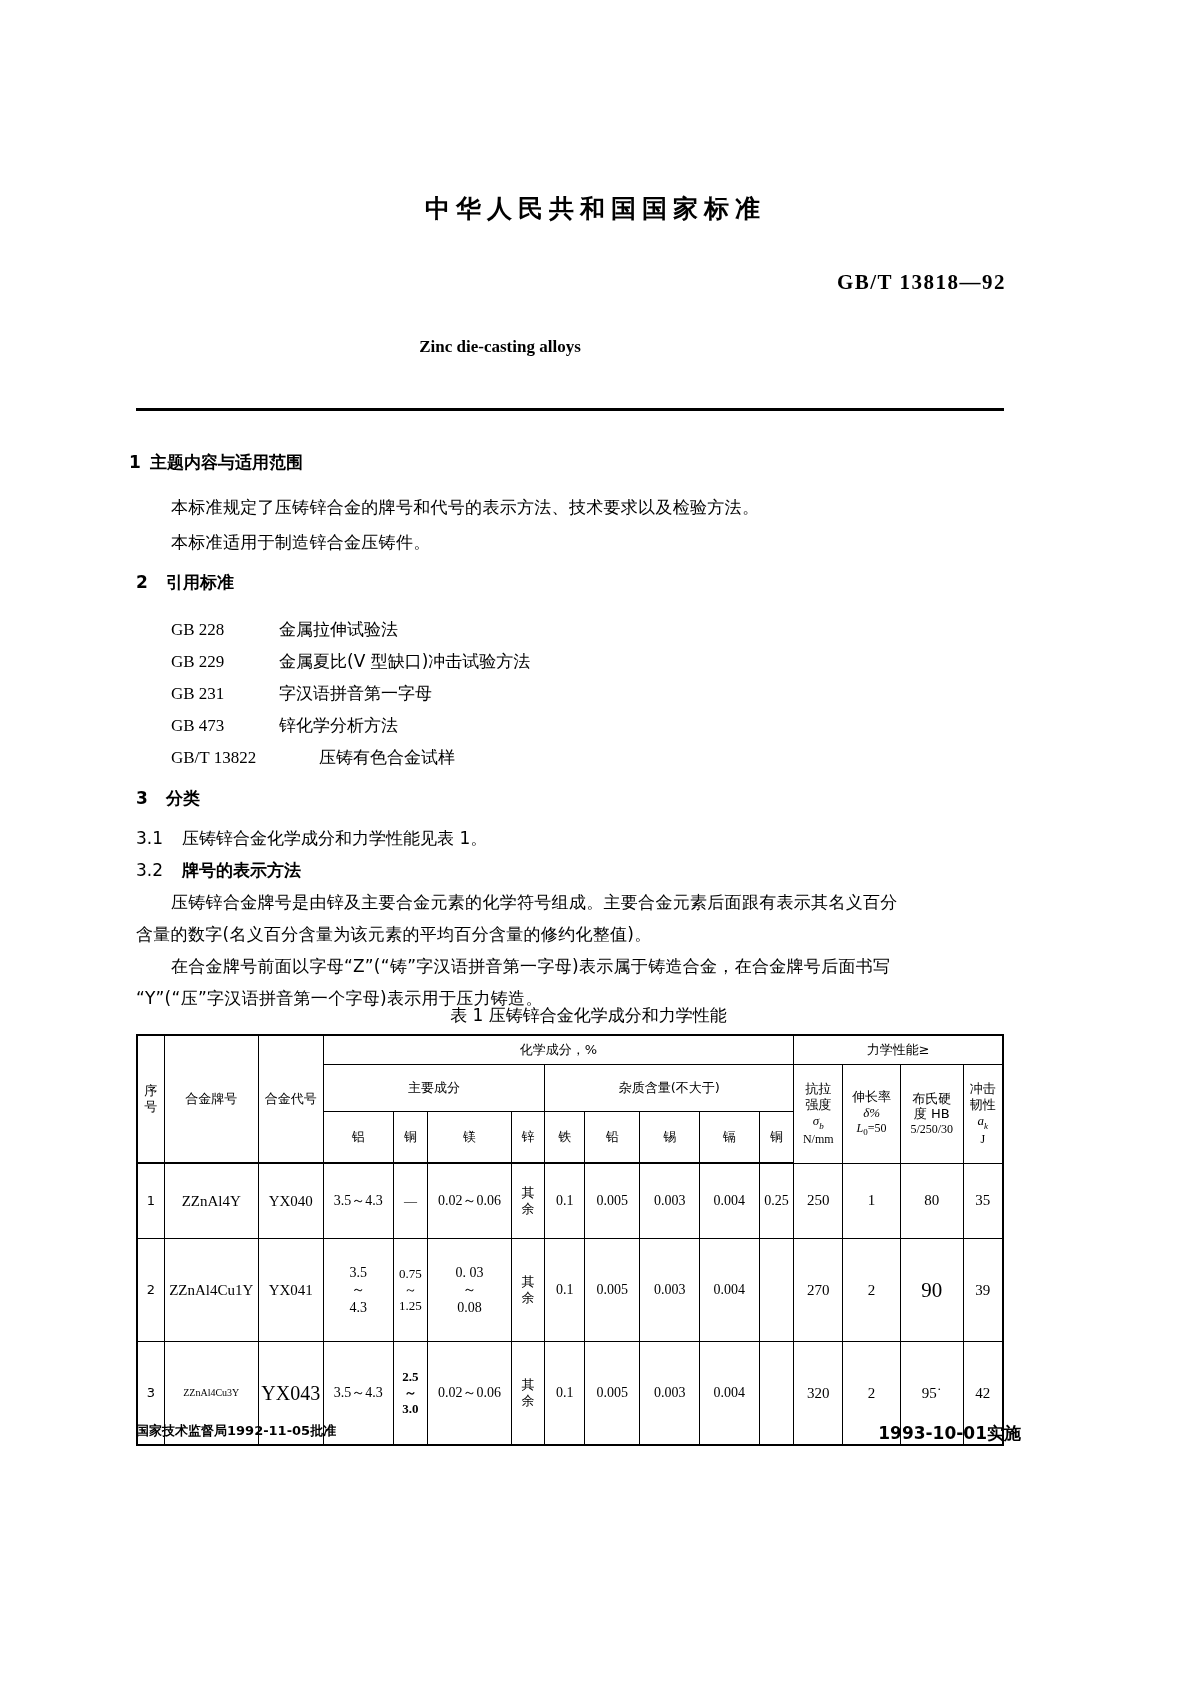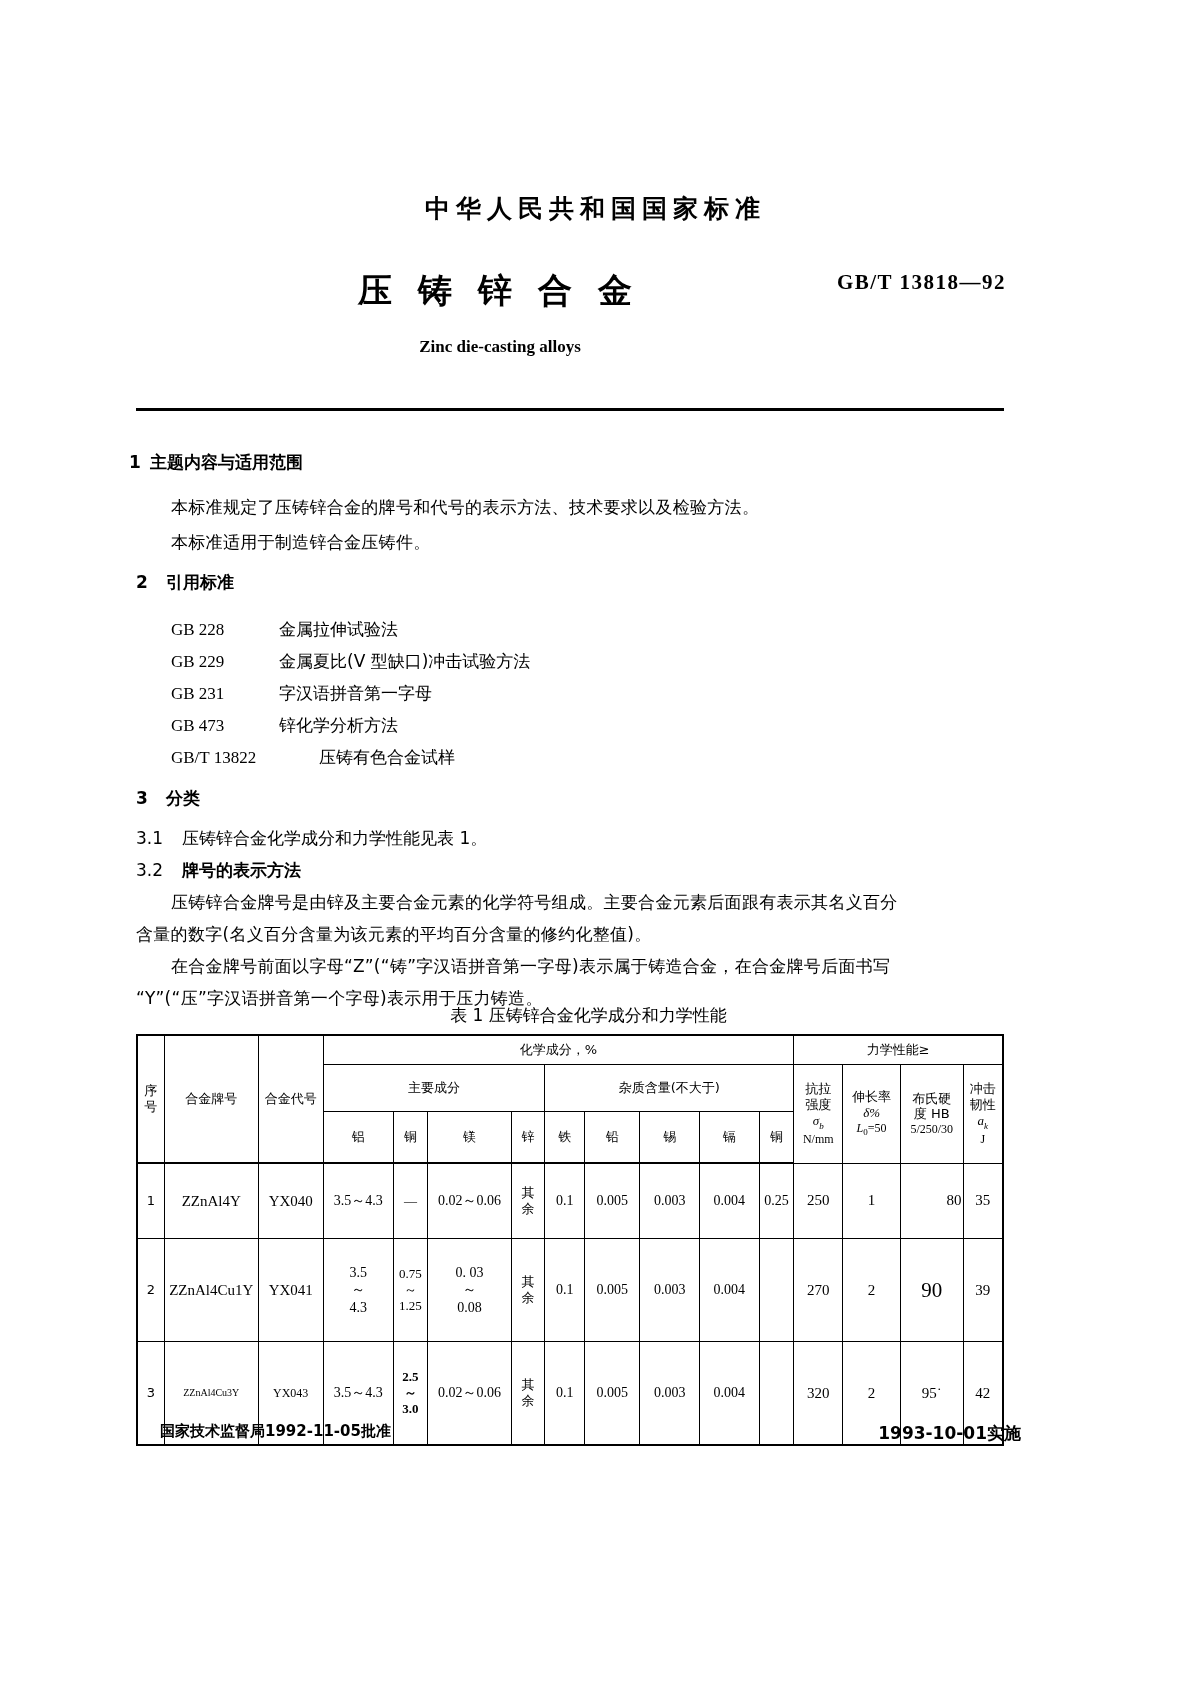--- a/index.html
+++ b/index.html
@@ -155,42 +155,40 @@
   .vstack div { line-height: 1.22; }
   .unit-small { font-size: 12px; }
   sub { font-size: 9px; }
 
   .footer-left {
     position: absolute;
     left: 136px;
     top: 1422px;
     font-family: "DejaVu Sans", "Liberation Sans", sans-serif;
     font-weight: bold;
-    font-size: 15px;
-    white-space: nowrap;
-    padding-left: 24px;
+    font-size: 13px;
+    white-space: nowrap;
   }
   .footer-right {
     position: absolute;
     right: 170px;
     top: 1422px;
     font-family: "DejaVu Sans", "Liberation Sans", sans-serif;
     font-weight: bold;
     font-size: 17px;
     white-space: nowrap;
   }
 </style>
 </head>
 <body>
 
 <div class="page">
 
   <div class="national-header">中华人民共和国国家标准</div>
 
-  <div class="doc-title">压铸锌合金</div>
 
   <div class="std-number">GB/T  13818—92</div>
 
   <div class="doc-title-en">Zinc die-casting alloys</div>
 
   <div class="rule"></div>
 
   <div class="sec-head" style="left:120px; top:451px;text-align:center;">
     <span class="sec-num">1</span><span>主题内容与适用范围</span>
   </div>
@@ -331,21 +329,21 @@
             <div>余</div>
           </div>
         </td>
         <td class="serif" style="font-size:14px;">0.1</td>
         <td class="serif" style="font-size:14px;">0.005</td>
         <td class="serif" style="font-size:14px;">0.003</td>
         <td class="serif" style="font-size:14px;">0.004</td>
         <td class="serif" style="font-size:14px;">0.25</td>
         <td class="serif" style="font-size:15px;">250</td>
         <td class="serif" style="font-size:15px;">1</td>
-        <td class="serif" style="font-size:15px;text-align:right;">80</td>
+        <td class="serif" style="font-size:15px;">80</td>
         <td class="serif rb" style="font-size:15px;">35</td>
       </tr>
 
       <tr>
         <td class="lb" style="height:100px;">2</td>
         <td class="serif" style="font-size:15px;">ZZnAl4Cu1Y</td>
         <td class="serif" style="font-size:15px;">YX041</td>
         <td class="serif" style="font-size:14px;">
           <div class="vstack">
             <div>3.5</div>
@@ -380,21 +378,21 @@
         <td class="serif" style="font-size:14px;"></td>
         <td class="serif" style="font-size:15px;">270</td>
         <td class="serif" style="font-size:15px;">2</td>
         <td class="serif" style="font-size:21px;">90</td>
         <td class="serif rb" style="font-size:15px;">39</td>
       </tr>
 
       <tr>
         <td class="lb bb" style="height:100px;">3</td>
         <td class="serif bb" style="font-size:10px;">ZZnAl4Cu3Y</td>
-        <td class="serif bb" style="font-size:12px;">YX043</td>
+        <td class="serif bb" style="font-size:20px;">YX043</td>
         <td class="serif bb" style="font-size:14px;">3.5～4.3</td>
         <td class="serif bb" style="font-size:13px;font-weight:bold;">
           <div class="vstack">
             <div>2.5</div>
             <div>～</div>
             <div>3.0</div>
           </div>
         </td>
         <td class="serif bb" style="font-size:14px;">0.02～0.06</td>
         <td class="bb">

